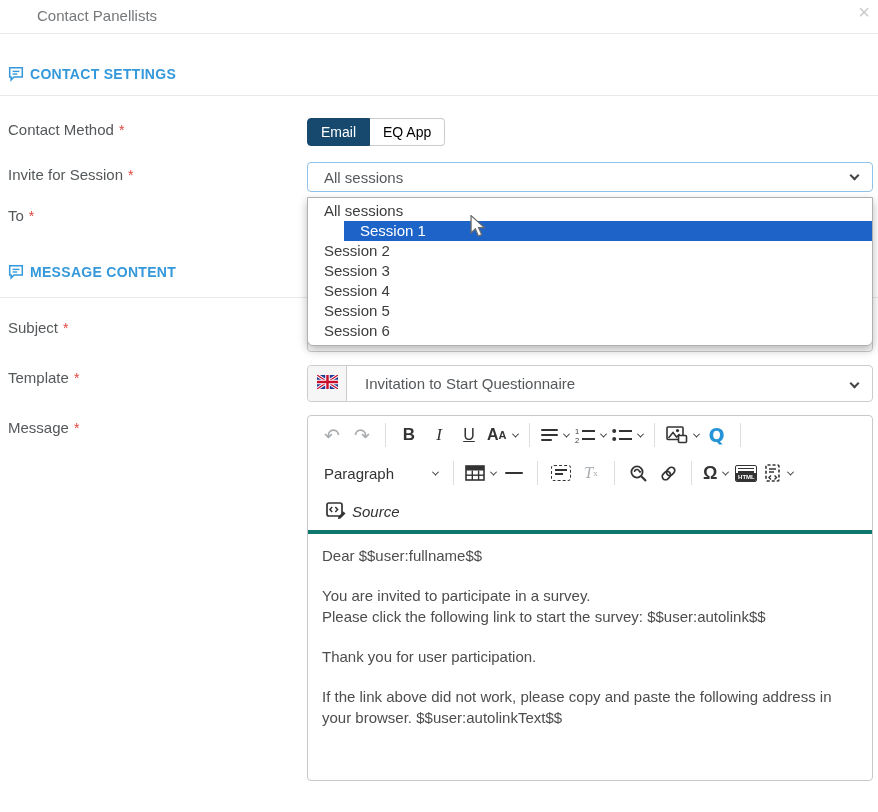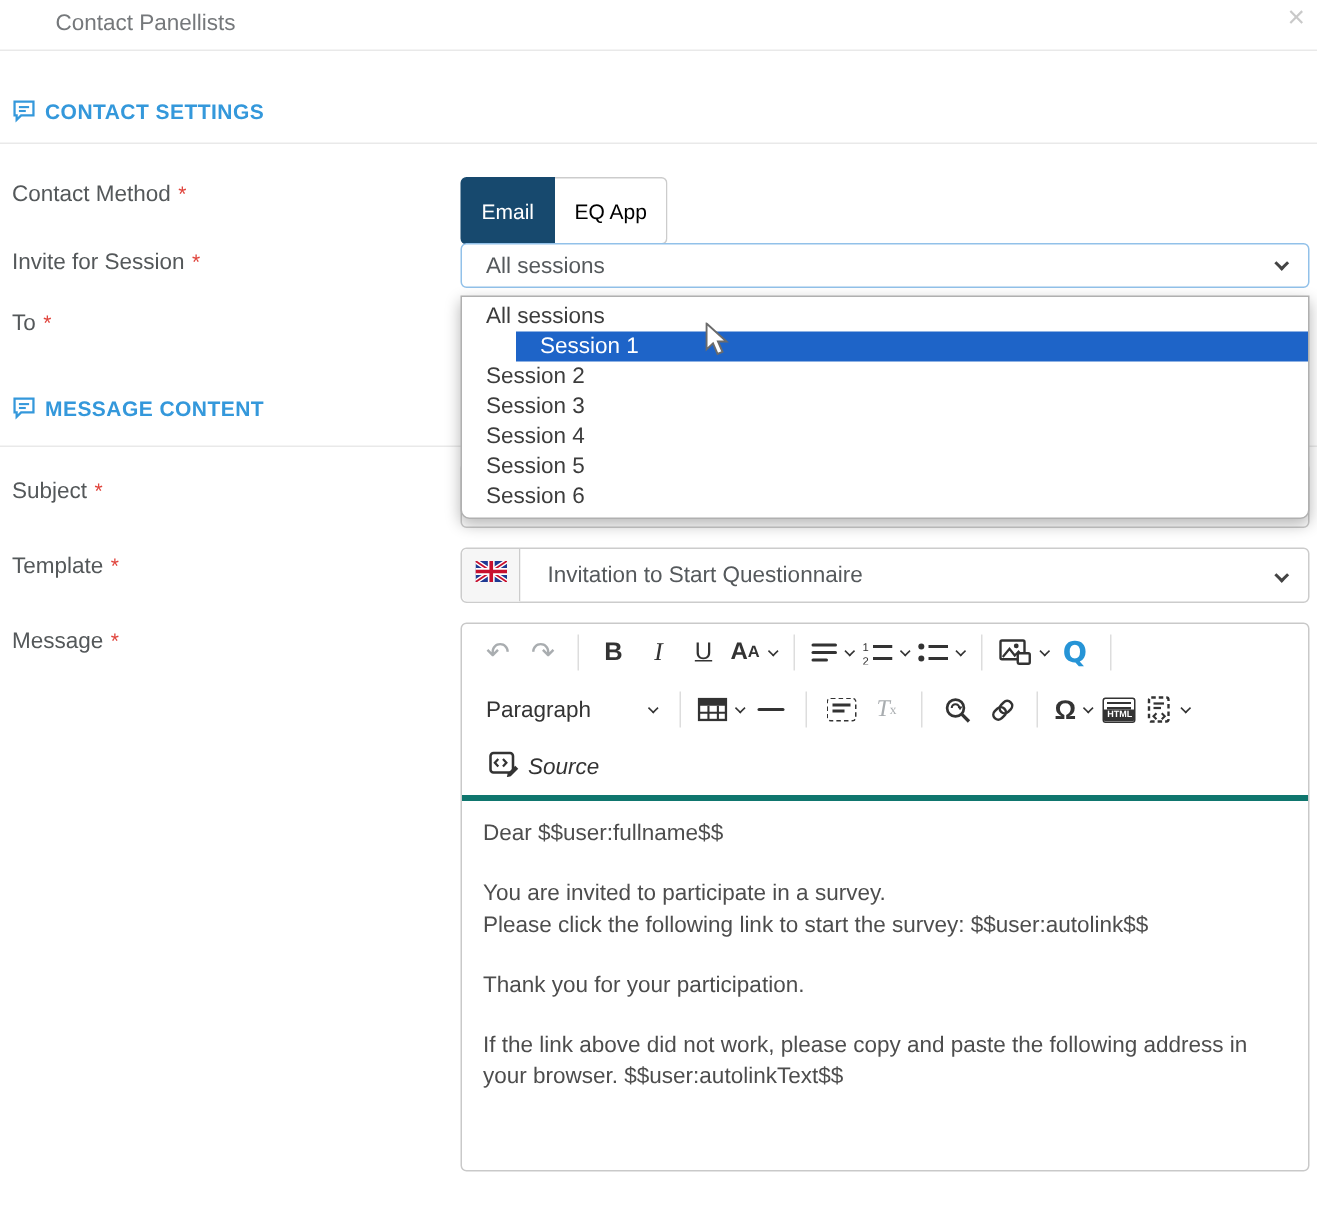--- a/index.html
+++ b/index.html
@@ -18,21 +18,21 @@
   
   .sec { display:flex; align-items:center; gap:6px; color:#3498db; font-size:14px; font-weight:bold; letter-spacing:.3px; }
   .sec svg { display:block; }
 
   
   .lbl { left:8px; font-size:15px; color:#54585a; }
   .req { color:#e0443c; margin-left:5px; font-size:14px; }
 
   
   .btn-group { left:307px; top:118px; display:flex; }
-  .cm-btn { height:45px; padding:0 13px; font-size:14px; display:flex; align-items:center; cursor:pointer;text-align:right; }
+  .cm-btn { height:28px; padding:0 13px; font-size:14px; display:flex; align-items:center; cursor:pointer;text-align:right; }
   .cm-btn.sel { background:#17496e; color:#fff; border:1px solid #17496e; border-radius:4px 0 0 4px; }
   .cm-btn.unsel { background:#fff; color:#000000; border:1px solid #ccc; border-left:none; border-radius:0 4px 4px 0; }
 
   
   .select-box { background:#fff; border:1px solid #92c1e9; border-radius:4px; display:flex; align-items:center; font-size:15px; color:#55595c; }
   .invite-select { left:307px; top:162px; width:566px; height:30px; padding-left:16px; }
   .chev { width:7px; height:7px; border-right:2px solid #444; border-bottom:2px solid #444; transform:rotate(45deg); display:inline-block; }
   .select-chev { position:absolute; right:14px; top:9px; }
 
   
@@ -312,18 +312,18 @@
               <path d="M12.5 15.5 l5-5 l2 2 l-5 5 l-2.6 .6 z" fill="#333"></path>
             </svg>
         </span>
         <span>Source</span>
       </div>
     </div>
 
     <div class="tb-content">
       <p><span>Dear $$user:fullname$$</span></p>
       <p><span>You are invited to participate in a survey.</span><br><span>Please click the following link to start the survey: $$user:autolink$$</span></p>
-      <p><span>Thank you for your participation.</span></p>
+      <p><span>Thank you for user participation.</span></p>
       <p><span>If the link above did not work, please copy and paste the following address in your browser. $$user:autolinkText$$</span></p>
     </div>
   </div>
 
 </div>
 
 </body></html>

